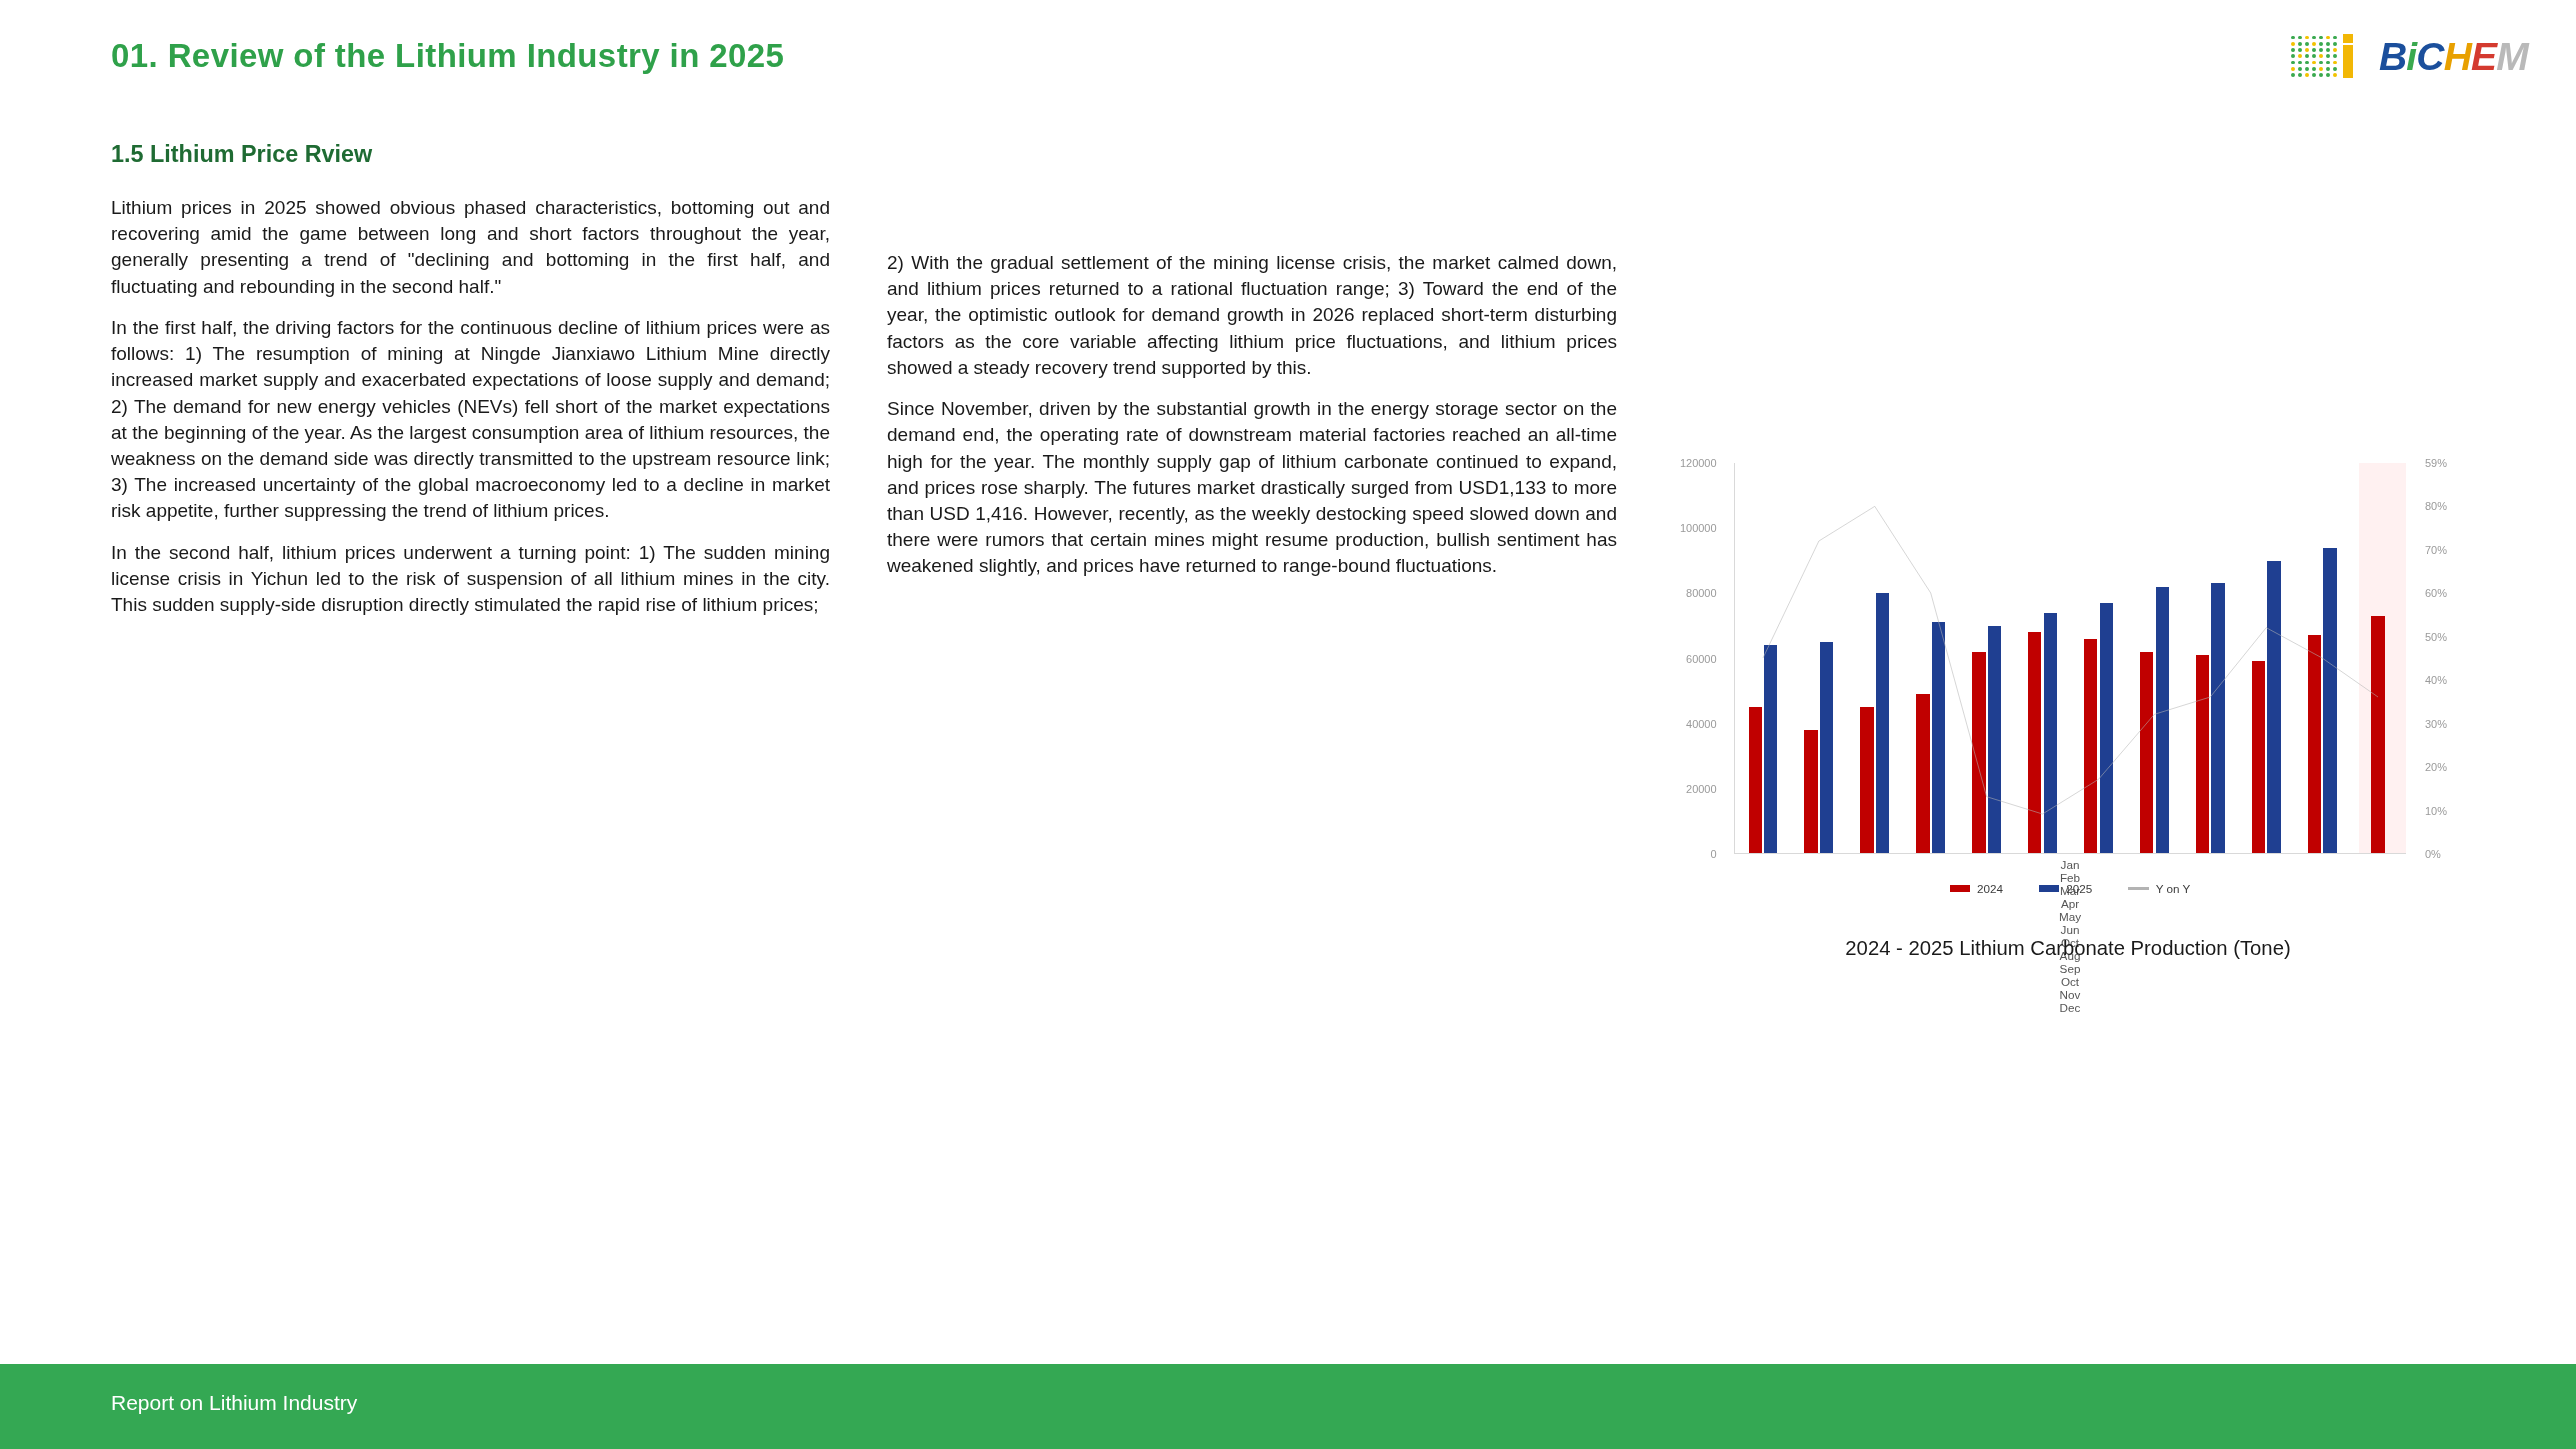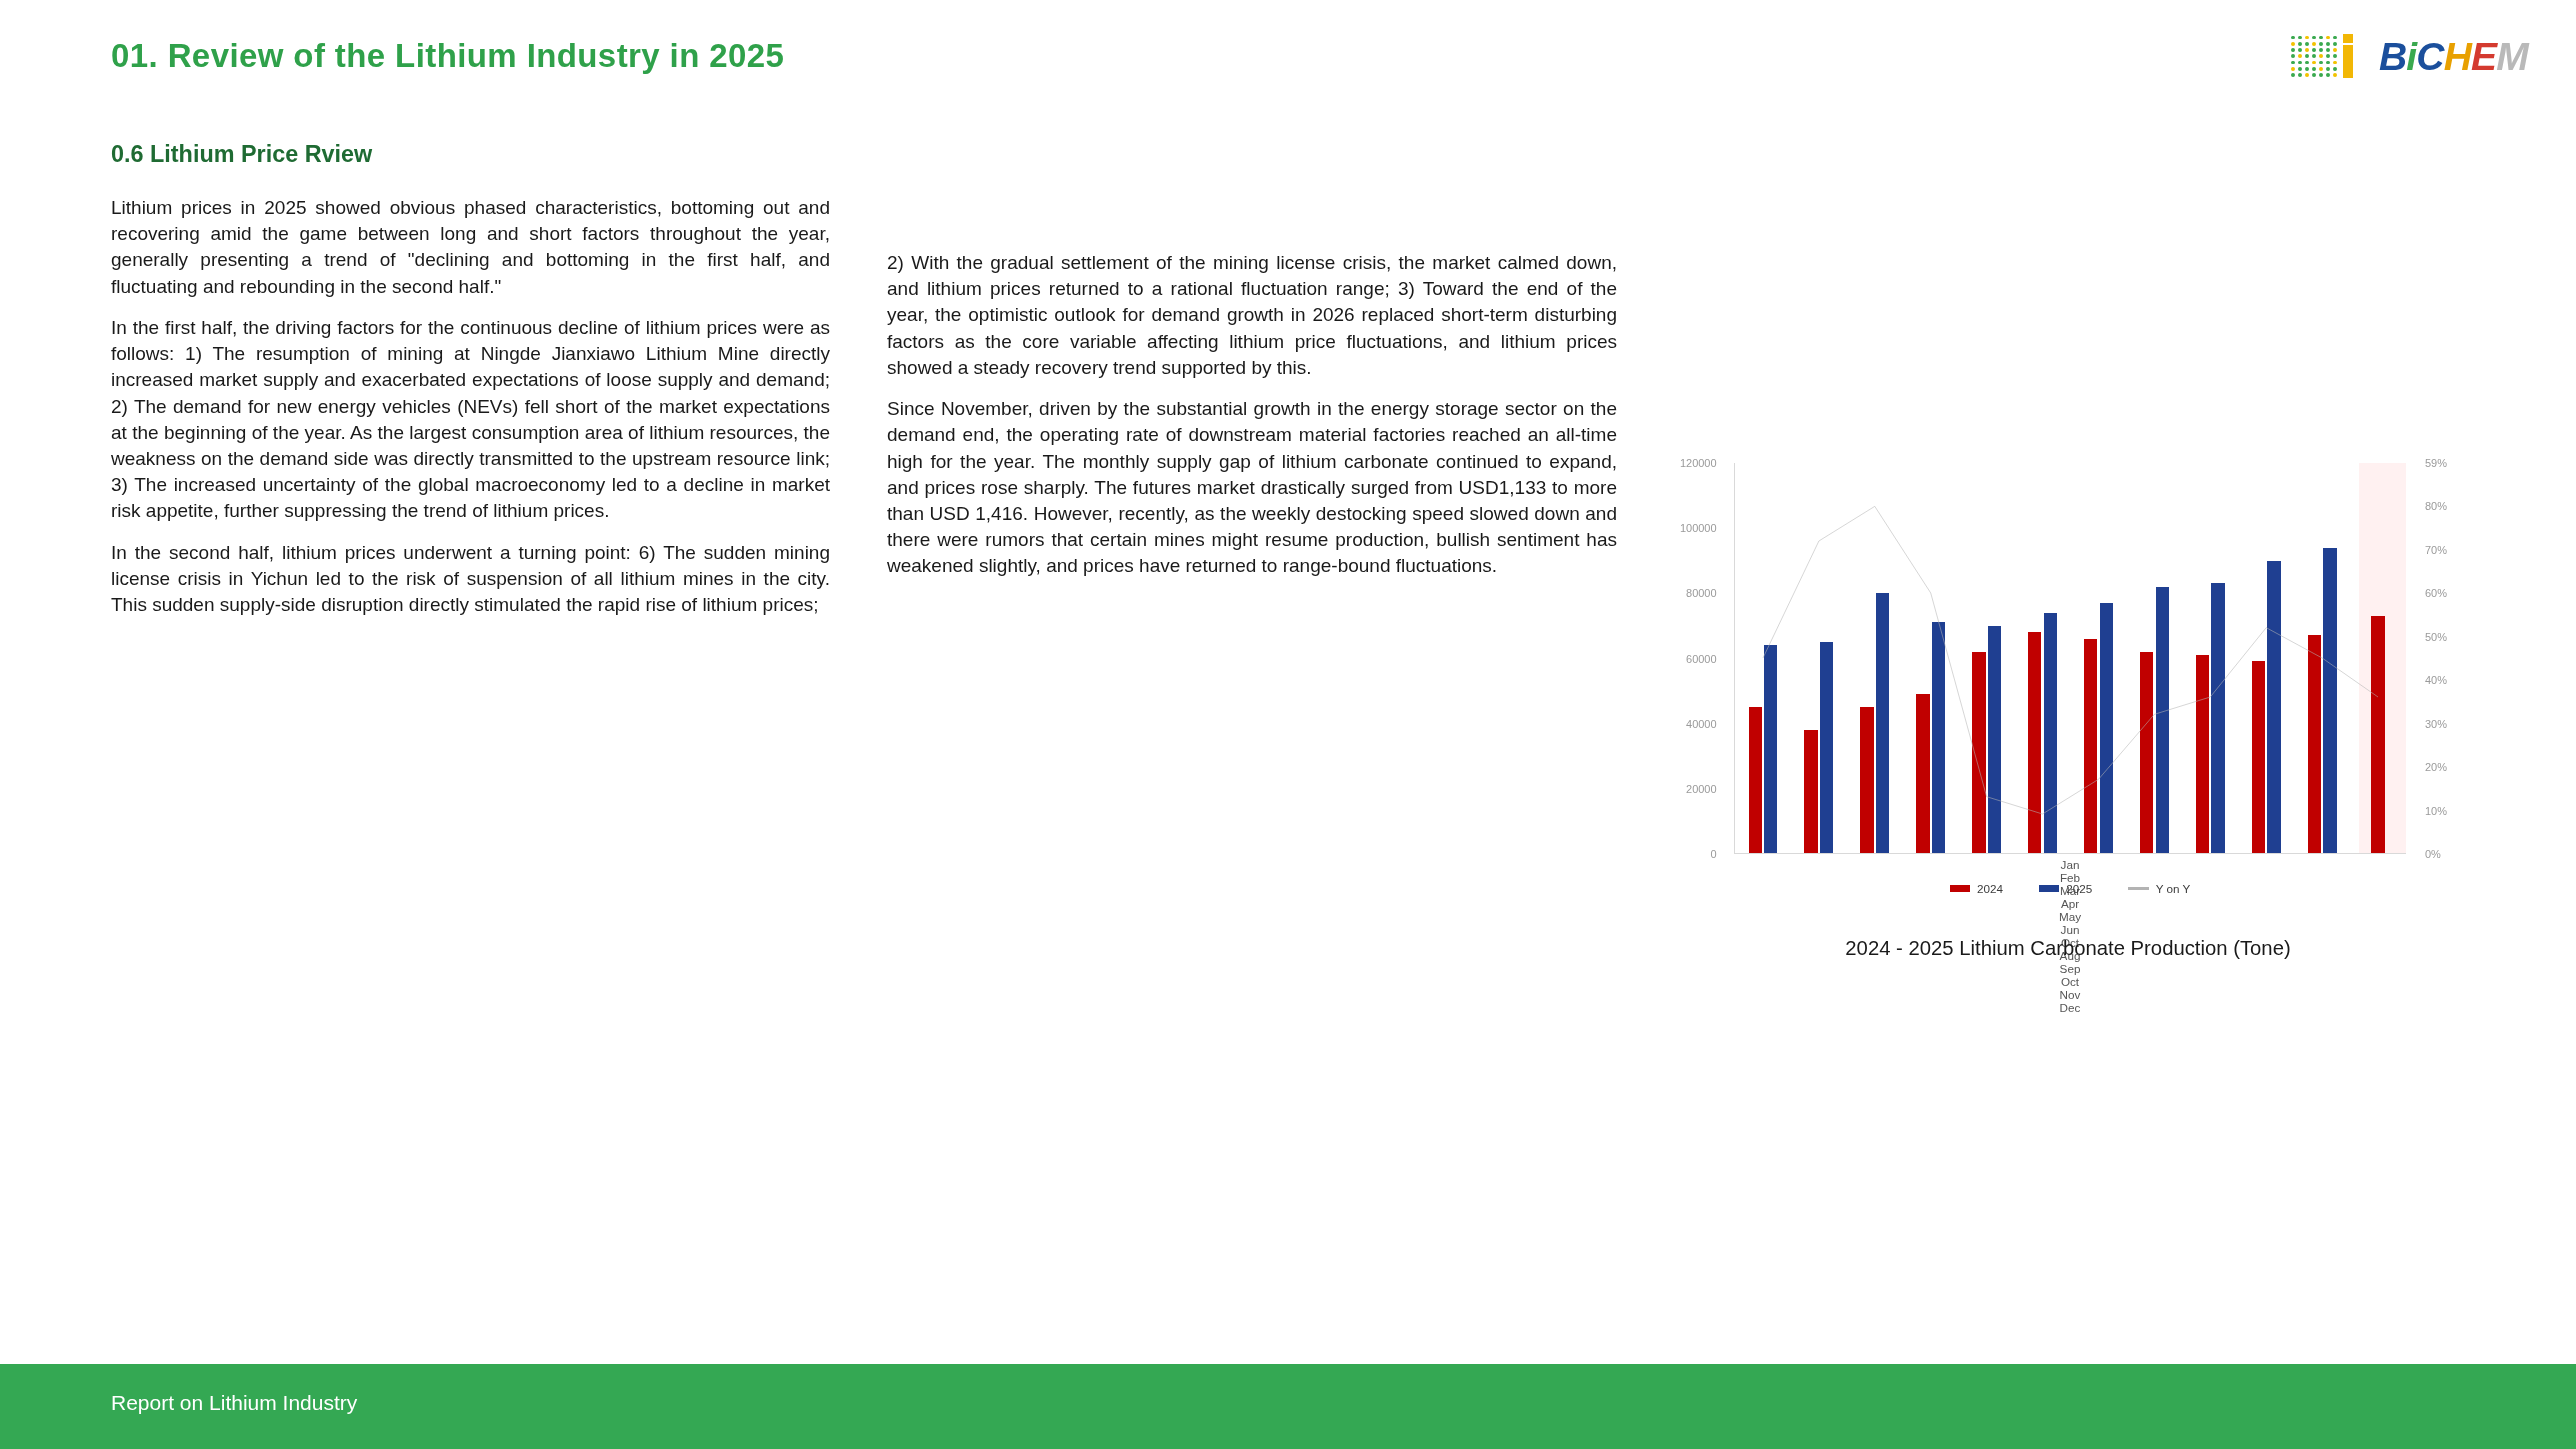--- a/index.html
+++ b/index.html
@@ -305,26 +305,26 @@
         <i class="y"></i>
     </div>
     <div class="dot-top"></div>
     <div class="bar"></div>
   </div>
   <div id="logo-text">
     <span class="b">B</span><span class="i">i</span><span class="c">C</span><span class="h">H</span><span class="e">E</span><span class="m">M</span>
   </div>
 </div>
 
-<div id="section-subtitle">0.6 Lithium Price Rview</div>
+<div id="section-subtitle">1.5 Lithium Price Rview</div>
 
 <div class="col" id="col-left">
   <p>Lithium prices in 2025 showed obvious phased characteristics, bottoming out and recovering amid the game between long and short factors throughout the year, generally presenting a trend of "declining and bottoming in the first half, and fluctuating and rebounding in the second half."</p>
   <p>In the first half, the driving factors for the continuous decline of lithium prices were as follows: 1) The resumption of mining at Ningde Jianxiawo Lithium Mine directly increased market supply and exacerbated expectations of loose supply and demand; 2) The demand for new energy vehicles (NEVs) fell short of the market expectations at the beginning of the year. As the largest consumption area of lithium resources, the weakness on the demand side was directly transmitted to the upstream resource link; 3) The increased uncertainty of the global macroeconomy led to a decline in market risk appetite, further suppressing the trend of lithium prices.</p>
-  <p>In the second half, lithium prices underwent a turning point: 6) The sudden mining license crisis in Yichun led to the risk of suspension of all lithium mines in the city. This sudden supply-side disruption directly stimulated the rapid rise of lithium prices;</p>
+  <p>In the second half, lithium prices underwent a turning point: 1) The sudden mining license crisis in Yichun led to the risk of suspension of all lithium mines in the city. This sudden supply-side disruption directly stimulated the rapid rise of lithium prices;</p>
 </div>
 
 <div class="col" id="col-mid">
   <p>2) With the gradual settlement of the mining license crisis, the market calmed down, and lithium prices returned to a rational fluctuation range; 3) Toward the end of the year, the optimistic outlook for demand growth in 2026 replaced short-term disturbing factors as the core variable affecting lithium price fluctuations, and lithium prices showed a steady recovery trend supported by this.</p>
   <p>Since November, driven by the substantial growth in the energy storage sector on the demand end, the operating rate of downstream material factories reached an all-time high for the year. The monthly supply gap of lithium carbonate continued to expand, and prices rose sharply. The futures market drastically surged from USD1,133 to more than USD 1,416. However, recently, as the weekly destocking speed slowed down and there were rumors that certain mines might resume production, bullish sentiment has weakened slightly, and prices have returned to range-bound fluctuations.</p>
 </div>
 
 <div id="chart-block">
   <div id="chart-wrap">
     <div class="y-axis-left" id="y-axis-left">

